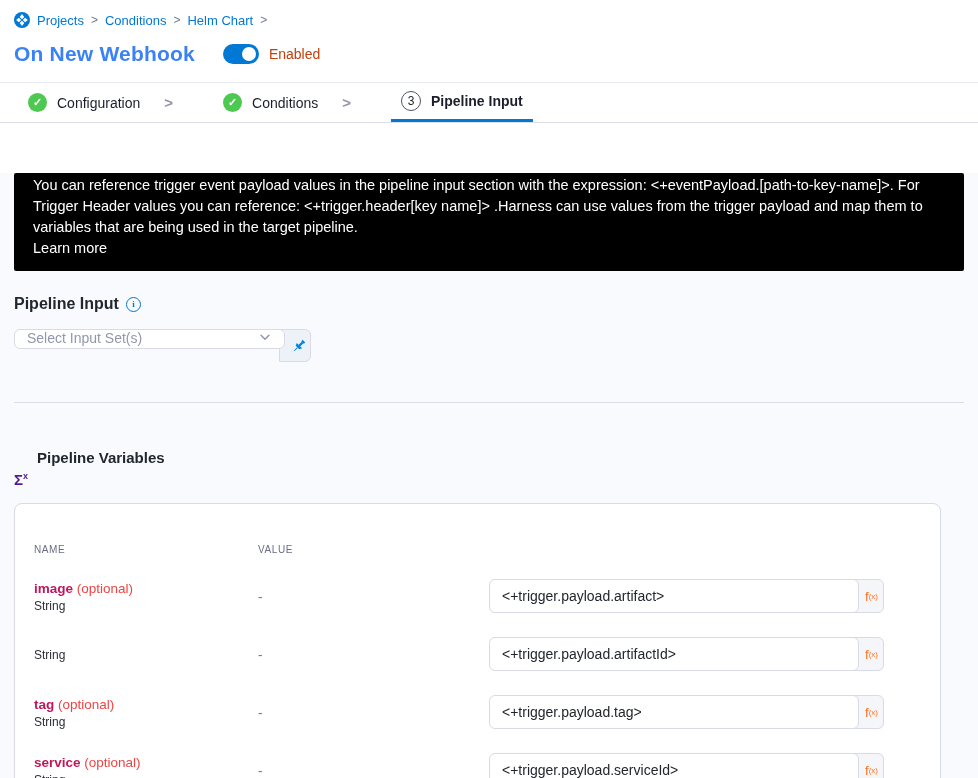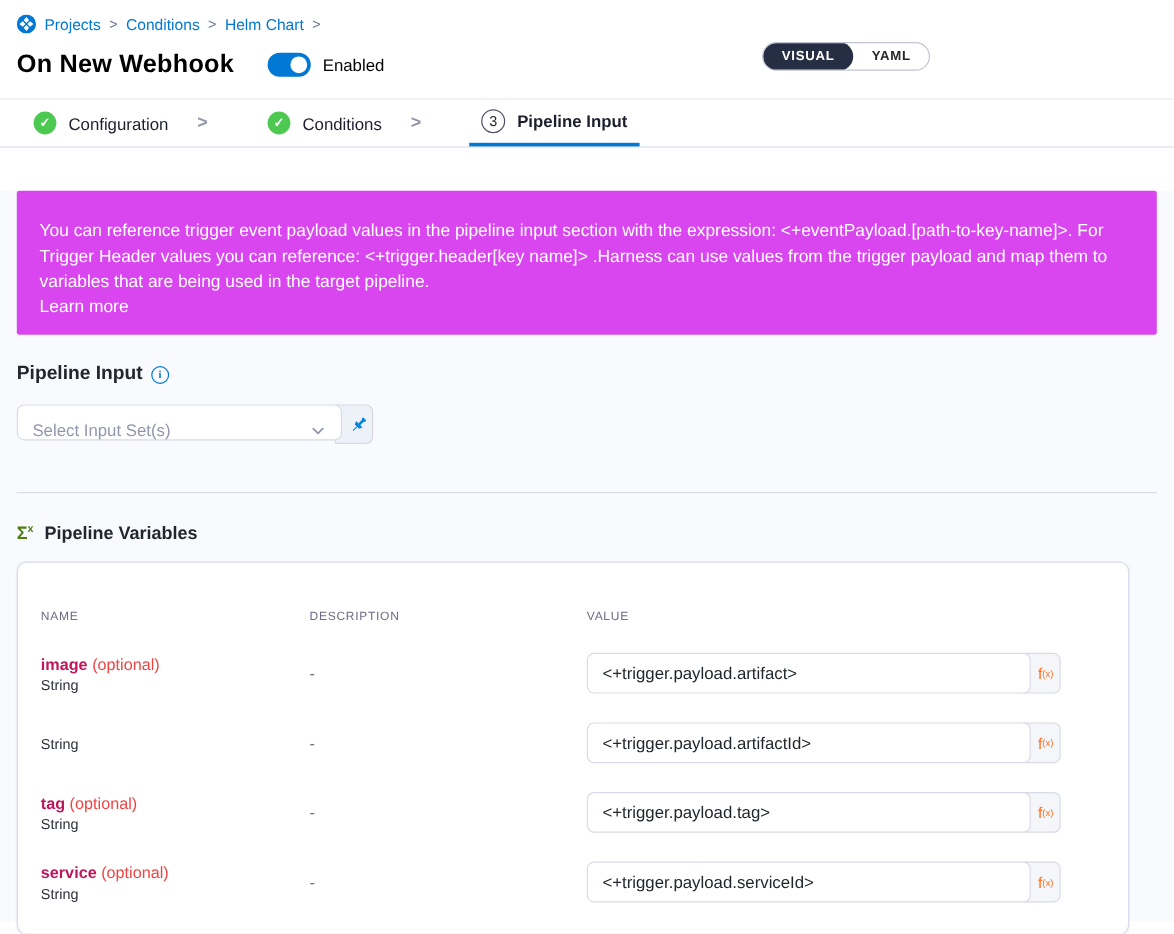--- a/index.html
+++ b/index.html
@@ -11,65 +11,65 @@
     overflow:hidden;
     position:relative;
   }
   
   .header { background:#fff; padding:12px 14px 0 14px; position:relative; }
   .breadcrumb { display:flex; align-items:center; gap:7px; font-size:13px; }
   .crumb-icon { width:16px; height:16px; display:inline-block; }
   .crumb-link { color:#0278d5; text-decoration:none; cursor:pointer; }
   .crumb-sep { color:#6e7a91; font-size:12px; }
   .title-row { display:flex; align-items:center; margin-top:14px; }
-  .page-title { font-size:21px; font-weight:700; color:#000000; letter-spacing:.2px; }
+  .page-title { font-size:21px; font-weight:700; color:#3b82f6; letter-spacing:.2px; }
   .toggle-wrap { display:flex; align-items:center; gap:10px; margin-left:28px; }
   .toggle { width:36px; height:20px; border-radius:10px; background:#0278d5; position:relative; cursor:pointer; }
   .toggle-knob { position:absolute; top:3px; right:3px; width:14px; height:14px; border-radius:50%; background:#fff; }
-  .toggle-label { font-size:14px; color:#000000; }
+  .toggle-label { font-size:14px; color:#c2410c; }
   .segmented { position:absolute; top:35px; right:203px; display:flex; align-items:center;
     border:1px solid #c2c4d3; border-radius:12px; background:#fff; height:24px; overflow:hidden; }
   .seg { font-size:11px; font-weight:700; letter-spacing:.6px; padding:0 16px; height:24px;
     display:flex; align-items:center; cursor:pointer; }
   .seg.active { background:#252e42; color:#fff; border-radius:12px; }
   .seg.inactive { color:#22272d; padding:0 15px; }
   
   .tabbar { margin-top:16px; height:41px; border-top:1px solid #e9ebf3; border-bottom:1px solid #dcdeea;
     background:#fff; display:flex; align-items:stretch; padding-left:18px; }
   .tab { display:flex; align-items:center; gap:10px; padding:0 10px; font-size:14px; color:#1c1e2d; cursor:pointer; }
   .tab.active { border-bottom:3px solid #0278d5; font-weight:700; }
   .tab-sep { display:flex; align-items:center; margin:0 40px 0 14px; color:#9294ab; font-size:15px; font-weight:700; }
   .check-circle { width:19px; height:19px; border-radius:50%; background:#4dc952; color:#fff;
     display:flex; align-items:center; justify-content:center; font-size:11px; font-weight:700; }
   .num-circle { width:20px; height:20px; border-radius:50%; border:1.5px solid #4f5368; color:#22272d;
     display:flex; align-items:center; justify-content:center; font-size:12px; font-weight:400; }
   
   .content { background:#f8fafd; height:609px; padding:0 14px; }
-  .banner { margin-top:36px; background:#d946ef; color:#fff; width:950px; border-radius:2px;
-    padding:24px 19px 12px 19px; font-size:14.5px; line-height:21px; }
+  .banner { margin-top:50px; background:#000000; color:#fff; width:950px; border-radius:2px;
+    padding:2px 19px 12px 19px; font-size:14.5px; line-height:21px; }
   .banner-link { display:block; color:#fff; cursor:pointer; text-decoration:none; }
   .section-heading { margin-top:24px; display:flex; align-items:center; gap:7px;
     font-size:16px; font-weight:700; color:#22272d; }
   .info-icon { width:15px; height:15px; border:1.5px solid #0278d5; border-radius:50%; color:#0278d5;
     font-size:9px; font-weight:700; display:flex; align-items:center; justify-content:center;
     font-family:"Liberation Serif", serif; cursor:pointer; }
   .select-row { margin-top:16px; display:flex; }
-  .select-box { width:271px; height:30px; background:#fff; border:1px solid #d9dae5; border-radius:6px;
-    display:flex; align-items:flex-end; justify-content:space-between; padding:0 12px;
+  .select-box { width:271px; height:20px; background:#fff; border:1px solid #d9dae5; border-radius:6px;
+    display:flex; align-items:flex-start; justify-content:space-between; padding:0 12px;
     position:relative; z-index:1; cursor:pointer; }
   .select-placeholder { color:#9397ae; font-size:14px; }
   .chevron-down { width:14px; height:14px; }
   .pin-btn { width:32px; height:33px; margin-left:-6px; padding-left:8px; background:#edf1f8;
     border:1px solid #d9dae5; border-radius:0 6px 6px 0; display:flex; align-items:center;
     justify-content:center; cursor:pointer; position:relative; z-index:0; }
   .pin-icon { width:16px; height:16px; }
   .divider { margin-top:40px; width:950px; border-top:1px solid #dcdde8; }
   .vars-heading { margin-top:24px; display:flex; align-items:center; gap:9px;
     font-size:15px; font-weight:700; color:#22272d; }
-  .sigma-icon { color:#4d7c0f; font-size:15px; font-weight:700; }
+  .sigma-icon { color:#4c1d95; font-size:15px; font-weight:700;margin-top:44px; }
   .sigma-icon sup { font-size:9px; }
   
   .card { margin-top:15px; width:927px; background:#fff; border:1px solid #d8dbe8; border-radius:8px;
     box-shadow:0 1px 2px rgba(20,30,60,.04); padding:26px 19px 26px 19px; }
   .var-grid { display:grid; grid-template-columns:224px 231px 1fr; align-items:center; }
   .var-head { margin-top:14px; margin-bottom:13px; }
   .col-head { font-size:10px; font-weight:400; letter-spacing:.6px; color:#6b6d85; }
   .var-row { margin-top:24px; }
   .name-line { font-size:13.5px; line-height:17px; }
   .name-bold { font-weight:700; color:#be185d; }
@@ -112,24 +112,20 @@
   <div class="title-row">
     <span class="page-title">On New Webhook</span>
     <span class="toggle-wrap">
       <span class="toggle">
         <span class="toggle-knob"></span>
       </span>
       <span class="toggle-label">Enabled</span>
     </span>
   </div>
 
-  <div class="segmented">
-    <span class="seg active">VISUAL</span>
-    <span class="seg inactive">YAML</span>
-  </div>
 </div>
 
 <div class="tabbar">
   <div class="tab">
     <span class="check-circle">✓</span>
     <span>Configuration</span>
   </div>
   <span class="tab-sep">&gt;</span>
   <div class="tab">
     <span class="check-circle">✓</span>
@@ -180,21 +176,20 @@
   <div class="divider"></div>
 
   <div class="vars-heading">
     <span class="sigma-icon"><span>Σ</span><sup>x</sup></span>
     <span>Pipeline Variables</span>
   </div>
 
   <div class="card">
     <div class="var-grid var-head">
       <span class="col-head">NAME</span>
-      <span class="col-head">DESCRIPTION</span>
       <span class="col-head">VALUE</span>
     </div>
 
     <div class="var-grid var-row">
       <div>
         <div class="name-line"><span class="name-bold">image</span> <span class="name-opt">(optional)</span></div>
         <div class="name-type">String</div>
       </div>
       <span class="desc-dash">-</span>
       <div class="value-group">

